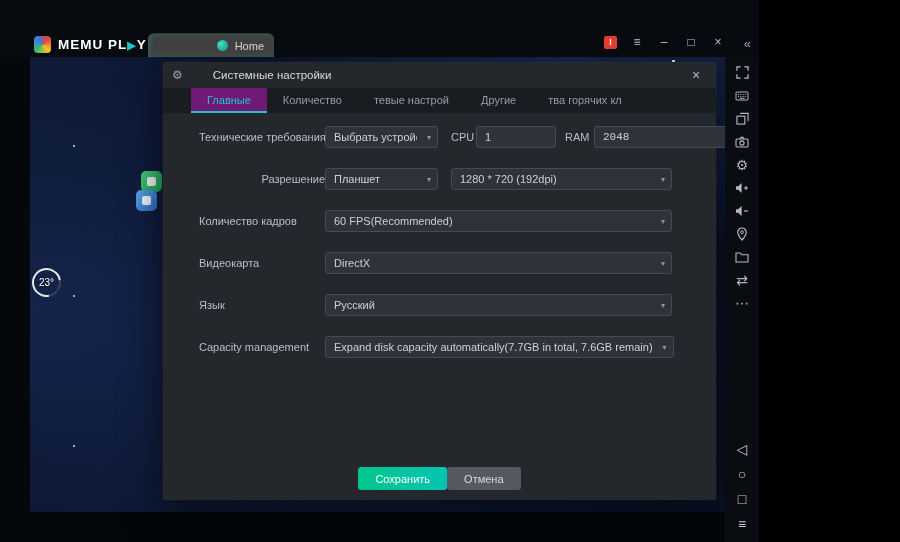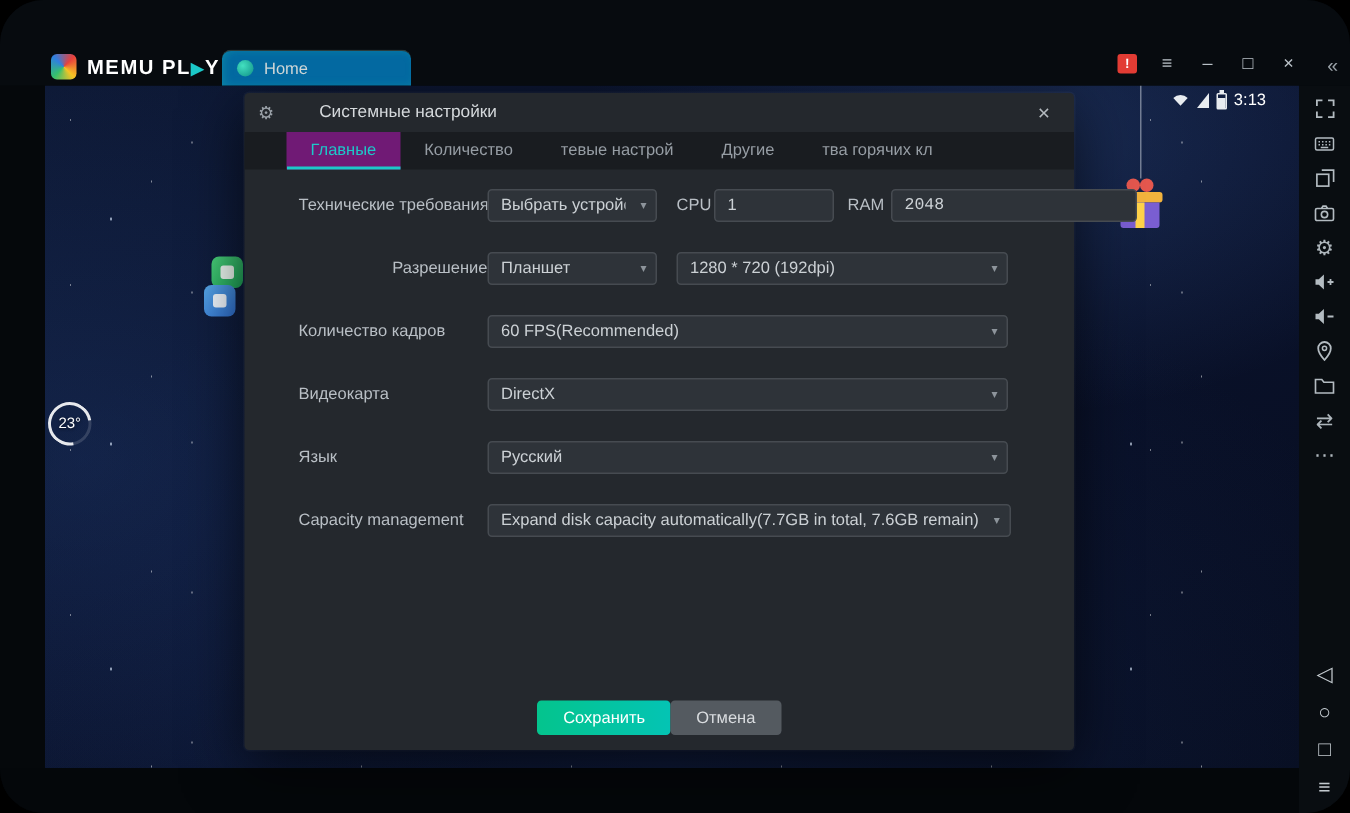--- a/index.html
+++ b/index.html
@@ -1,29 +1,29 @@
 <!DOCTYPE html>
 <html><head>
 <meta charset="utf-8">
 <style>
   * { margin:0; padding:0; box-sizing:border-box; }
   html,body { background:#000; }
   body { font-family:"Liberation Sans", sans-serif; }
-  .app { position:relative; width:900px; height:542px; background:#05080b; overflow:hidden;border-radius:29px; }
+  .app { position:relative; width:759px; height:542px; background:#05080b; overflow:hidden; }
 
   
   .titlebar { position:absolute; top:0; left:0; right:0; height:57px; background:#070b0f; z-index:10; }
   .logo { position:absolute; left:34px; top:36px; display:flex; align-items:center; gap:7px; }
   .logo-cube { width:17px; height:17px; border-radius:4px;
     background:conic-gradient(from 45deg,#e8413c,#f6c324,#35c06f,#2f7fe0,#e8413c); }
   .logo-text { color:#fff; font-weight:bold; font-size:13.5px; letter-spacing:1px; }
   .logo-play { color:#1bc8c8; font-size:11px; font-weight:bold; }
-  .tab { position:absolute; left:148px; top:33px; width:126px; height:24px; background:#0369a1;
+  .tab { position:absolute; left:148px; top:33px; width:126px; height:24px; background:#404040;
     border-radius:6px 6px 0 0; border-top:1px solid #2a3c3c; display:flex; align-items:center;
-    padding:0 10px; gap:7px; box-shadow:inset 2px 0 7px -2px rgba(30,200,180,.4); cursor:pointer; }
+    padding:0 10px; gap:7px; box-shadow:inset 2px 0 7px -2px rgba(30,200,180,.4); cursor:pointer;justify-content:flex-end; }
   .tab-dot { width:11px; height:11px; border-radius:50%;
     background:radial-gradient(circle at 35% 35%, #43e0c0, #0e8f86); }
   .tab-label { color:#cfd6d6; font-size:11px; }
   .win-controls { position:absolute; right:34px; top:35px; display:flex; align-items:center; gap:13px; }
   .wc { color:#b9c1c7; font-size:12px; width:14px; text-align:center; cursor:pointer; line-height:14px; }
   .wc.badge { width:13px; height:13px; background:#e23c34; border-radius:2px; color:#fff;
     font-size:9px; line-height:13px; font-weight:bold; }
   .collapse { position:absolute; right:8px; top:36px; color:#9aa2a8; font-size:13px; cursor:pointer; }
 
   

